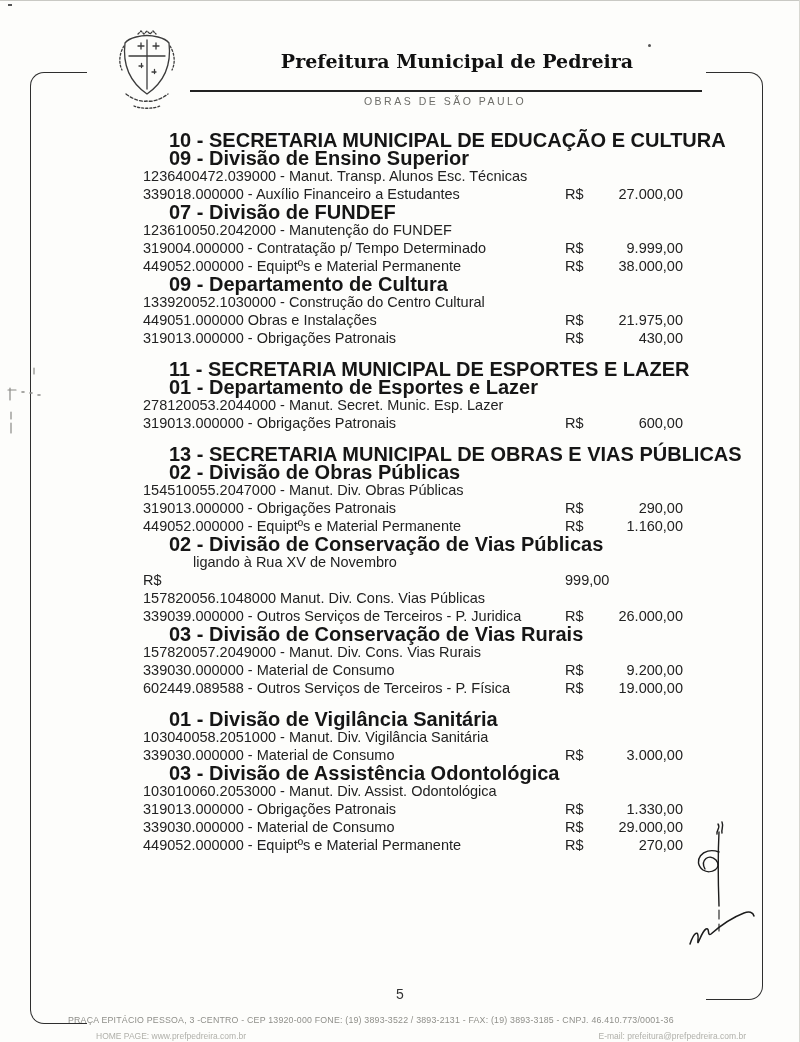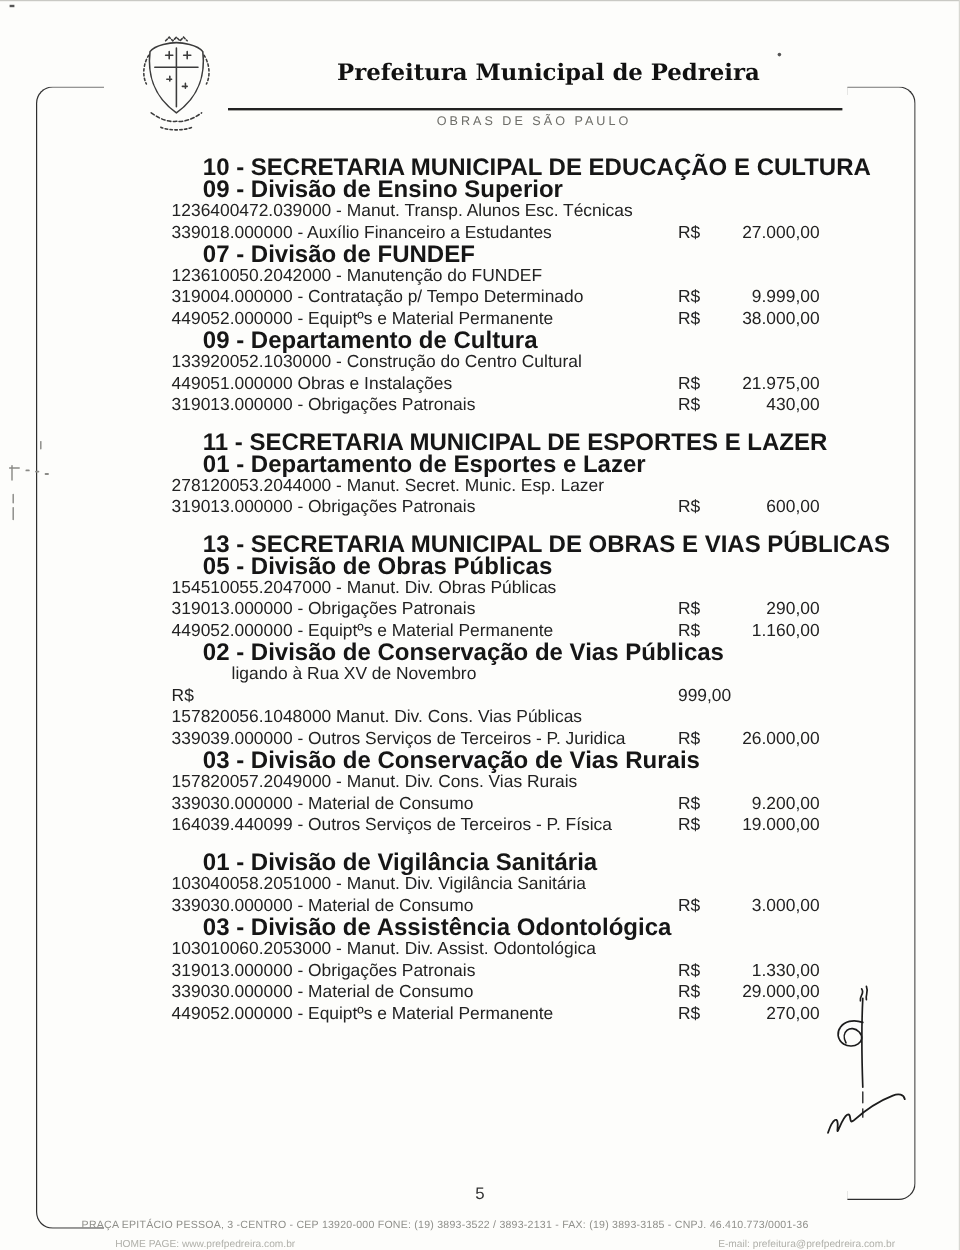--- a/index.html
+++ b/index.html
@@ -162,21 +162,21 @@
           <span class="cur">R$</span>
           <span class="amt">600,00</span>
         </div>
     </div>
 
     <div class="section">
       <div class="line h1">
           <span class="desc">13 - SECRETARIA MUNICIPAL DE OBRAS E VIAS PÚBLICAS</span>
         </div>
       <div class="line h2">
-          <span class="desc">05 - Divisão de Obras Públicas</span>
+          <span class="desc">02 - Divisão de Obras Públicas</span>
         </div>
       <div class="line code">
           <span class="desc">154510055.2047000 - Manut. Div. Obras Públicas</span>
         </div>
       <div class="line item">
           <span class="desc">319013.000000 - Obrigações Patronais</span>
           <span class="cur">R$</span>
           <span class="amt">290,00</span>
         </div>
       <div class="line item">
@@ -207,21 +207,21 @@
         </div>
       <div class="line code">
           <span class="desc">157820057.2049000 - Manut. Div. Cons. Vias Rurais</span>
         </div>
       <div class="line item">
           <span class="desc">339030.000000 - Material de Consumo</span>
           <span class="cur">R$</span>
           <span class="amt">9.200,00</span>
         </div>
       <div class="line item">
-          <span class="desc">164039.440099 - Outros Serviços de Terceiros - P. Física</span>
+          <span class="desc">602449.089588 - Outros Serviços de Terceiros - P. Física</span>
           <span class="cur">R$</span>
           <span class="amt">19.000,00</span>
         </div>
     </div>
 
     <div class="section">
       <div class="line h2">
           <span class="desc">01 - Divisão de Vigilância Sanitária</span>
         </div>
       <div class="line code">

